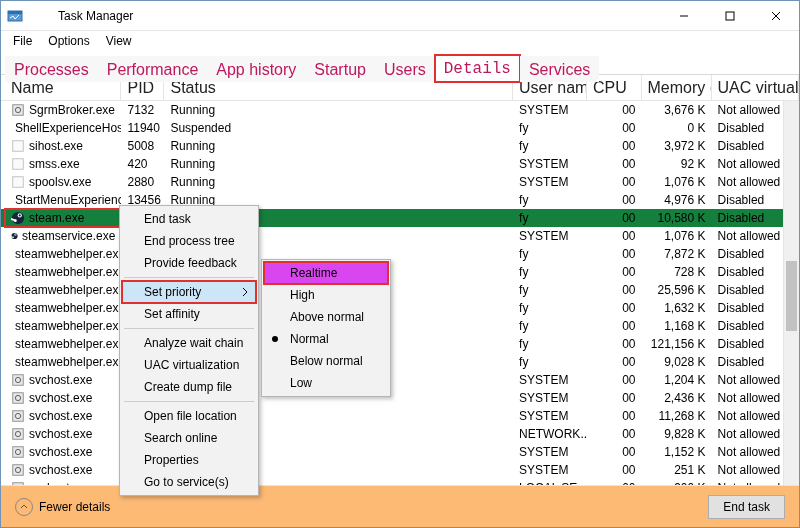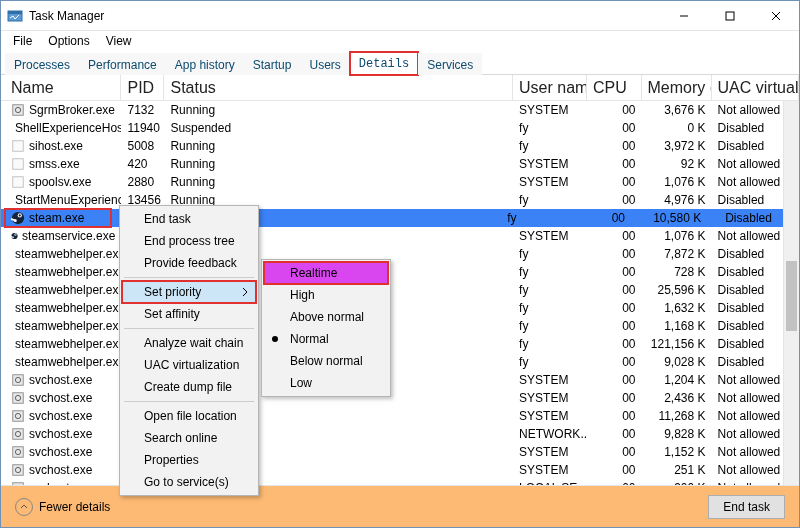--- a/index.html
+++ b/index.html
@@ -5,37 +5,37 @@
   * { box-sizing: border-box; }
   body {
     margin: 0; padding: 0;
     font-family: "Segoe UI", Tahoma, sans-serif;
     font-size: 12px;
     background: #fff; color: #000;
     width: 800px; height: 528px;
     border: 1px solid #6f92b9;
     position: relative; overflow: hidden;
   }
-  .titlebar { height: 30px; display:flex; align-items:center; padding:0 0 0 6px; border-bottom:1px solid #e5e5e5; }
+  .titlebar { height: 30px; display:flex; align-items:center; padding:0 0 0 6px; border-bottom:1px solid #e5e5e5;gap:29px; }
   .titlebar .app-icon { width:16px; height:16px; margin-right:6px; }
   .titlebar .title { flex:1; font-size:12px; }
   .winbtns { display:flex; }
   .winbtn { width:46px; height:30px; display:flex; align-items:center; justify-content:center; }
   .menubar { height:20px; display:flex; align-items:center; padding:0 4px; font-size:12px; }
   .menubar .menu-item { padding:2px 8px; }
   .tabs { display:flex; border-bottom:1px solid #d9d9d9; height:24px; align-items:flex-end; padding-left:4px; background:#fff; }
-  .tab { padding:4px 8px 3px; font-size:12px; border:1px solid transparent; border-bottom:none; margin-right:0px; color:#0c4a6e; background:#f7f7f7; position:relative; top:1px;}
+  .tab { padding:4px 8px 3px; font-size:16px; border:1px solid transparent; border-bottom:none; margin-right:0px; color:#be185d; background:#f7f7f7; position:relative; top:8px;}
   .tab.active { background:#fff; border-color:#d9d9d9; border-bottom:1px solid #fff; }
   .tab.highlight { outline:2px solid #e03030; outline-offset:-1px;font-family:Liberation Mono, monospace; }
   .colheaders { display:flex; height:26px; align-items:center; border-bottom:1px solid #e5e5e5; font-size:16px; color:#222; background:#fff; padding-left:4px; }
   .colheaders .col { padding:0 6px; border-right:1px solid #e5e5e5; height:100%; display:flex; align-items:center; overflow:hidden; white-space:nowrap; }
   .table-body { overflow:hidden; height:392px; position:relative; }
   .row { display:flex; height:18px; align-items:center; font-size:12px; padding-left:4px; }
   .row:nth-child(even){}
-  .row.selected { background:#3b82f6;gap:12px; }
+  .row.selected { background:#15803d; }
   .cell { padding:0 6px; overflow:hidden; white-space:nowrap; text-overflow:ellipsis; display:flex; align-items:center; height:100%; }
   .cell.num { justify-content:flex-end; }
   .proc-icon { width:14px; height:14px; margin-right:4px; display:inline-block; }
   .row-name.highlight { outline:2px solid #e03030; outline-offset:-1px; }
   .ctx-menu { position:absolute; background:#f2f2f2; border:1px solid #b5b5b5; box-shadow:2px 2px 4px rgba(0,0,0,0.25); font-size:12px; padding:2px; z-index:10; }
   .ctx-item { padding:4px 28px 4px 22px; white-space:nowrap; position:relative; }
   .ctx-item.hover { background:#cde6f7; outline:2px solid #e03030; outline-offset:-1px;}
   .ctx-sep { border-top:1px solid #cccccc; margin:3px 2px; }
   .ctx-item .arrow { position:absolute; right:8px; top:5px; }
   .submenu { position:absolute; background:#f2f2f2; border:1px solid #b5b5b5; box-shadow:2px 2px 4px rgba(0,0,0,0.25); padding:2px; z-index:11; }

